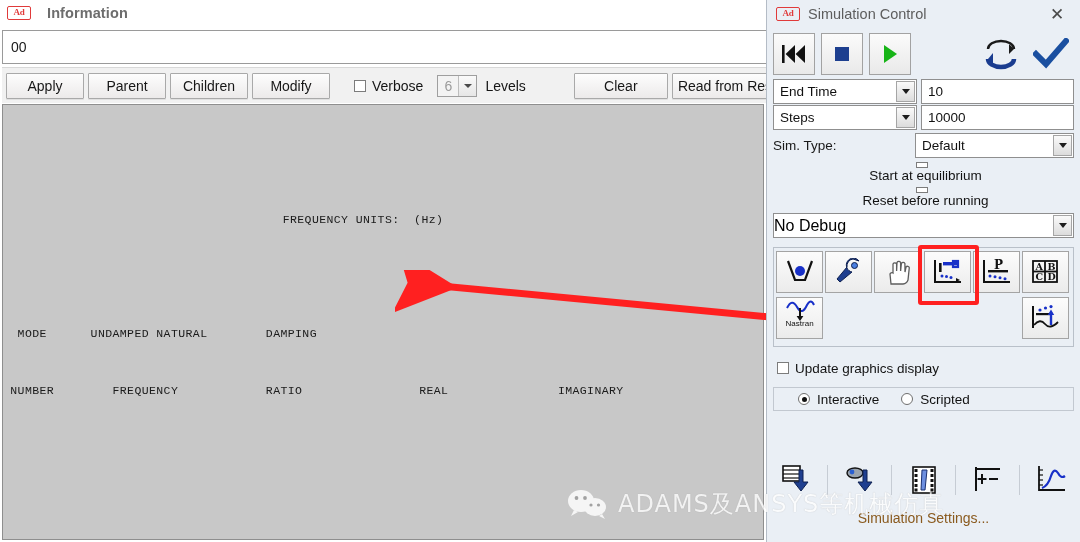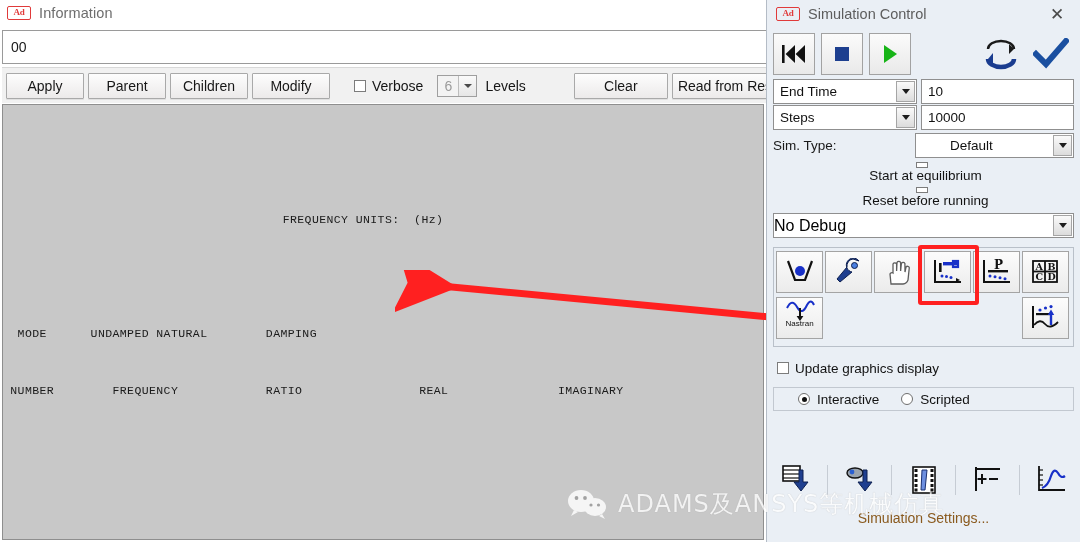--- a/index.html
+++ b/index.html
@@ -19,21 +19,21 @@
     position:absolute;left:0;top:0;width:1080px;height:26px;
     background:#ffffff;display:flex;align-items:center;padding-left:7px;
   }
   .ad-badge{
     width:24px;height:14px;border:1.6px solid #e03a3a;border-radius:2px;
     color:#e03a3a;font-size:9px;font-weight:bold;line-height:11px;
     text-align:center;font-family:Liberation Serif, serif;
     box-sizing:border-box;letter-spacing:-.3px;
   }
   #info-title{
-    margin-left:8px;font-size:14.5px;color:#6d6d6d;letter-spacing:.1px;
+    margin-left:16px;font-size:14.5px;color:#6d6d6d;letter-spacing:.1px;font-weight:bold;
   }
 
   #info-field{
     position:absolute;left:2px;top:30px;width:1076px;height:34px;
     background:#ffffff;border:1px solid #9a9a9a;border-right:none;
     box-sizing:border-box;display:flex;align-items:center;padding-left:8px;
     font-size:14px;color:#1a1a1a;
   }
 
   #info-toolbar{
@@ -332,21 +332,21 @@
   <div class="fld-row">
     <div class="combo">
       <span class="ctext">Steps</span>
       <span class="cbtn"></span>
     </div>
     <div class="txtfld">10000</div>
   </div>
 
   <div class="lbl-row">
     <span class="plain-lbl">Sim. Type:</span>
-    <div class="combo" style="flex:1;height:25px;padding-left:28px;">
+    <div class="combo" style="flex:1;height:25px;">
       <span class="ctext">Default</span>
       <span class="cbtn"></span>
     </div>
   </div>
 
   <div class="chk-row">
     <span class="cbox"></span>
     <span>Start at equilibrium</span>
   </div>
   <div class="chk-row">

